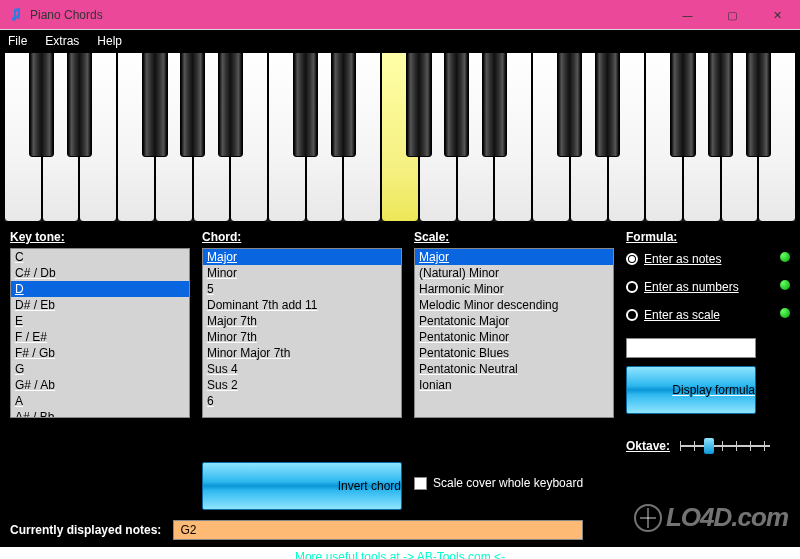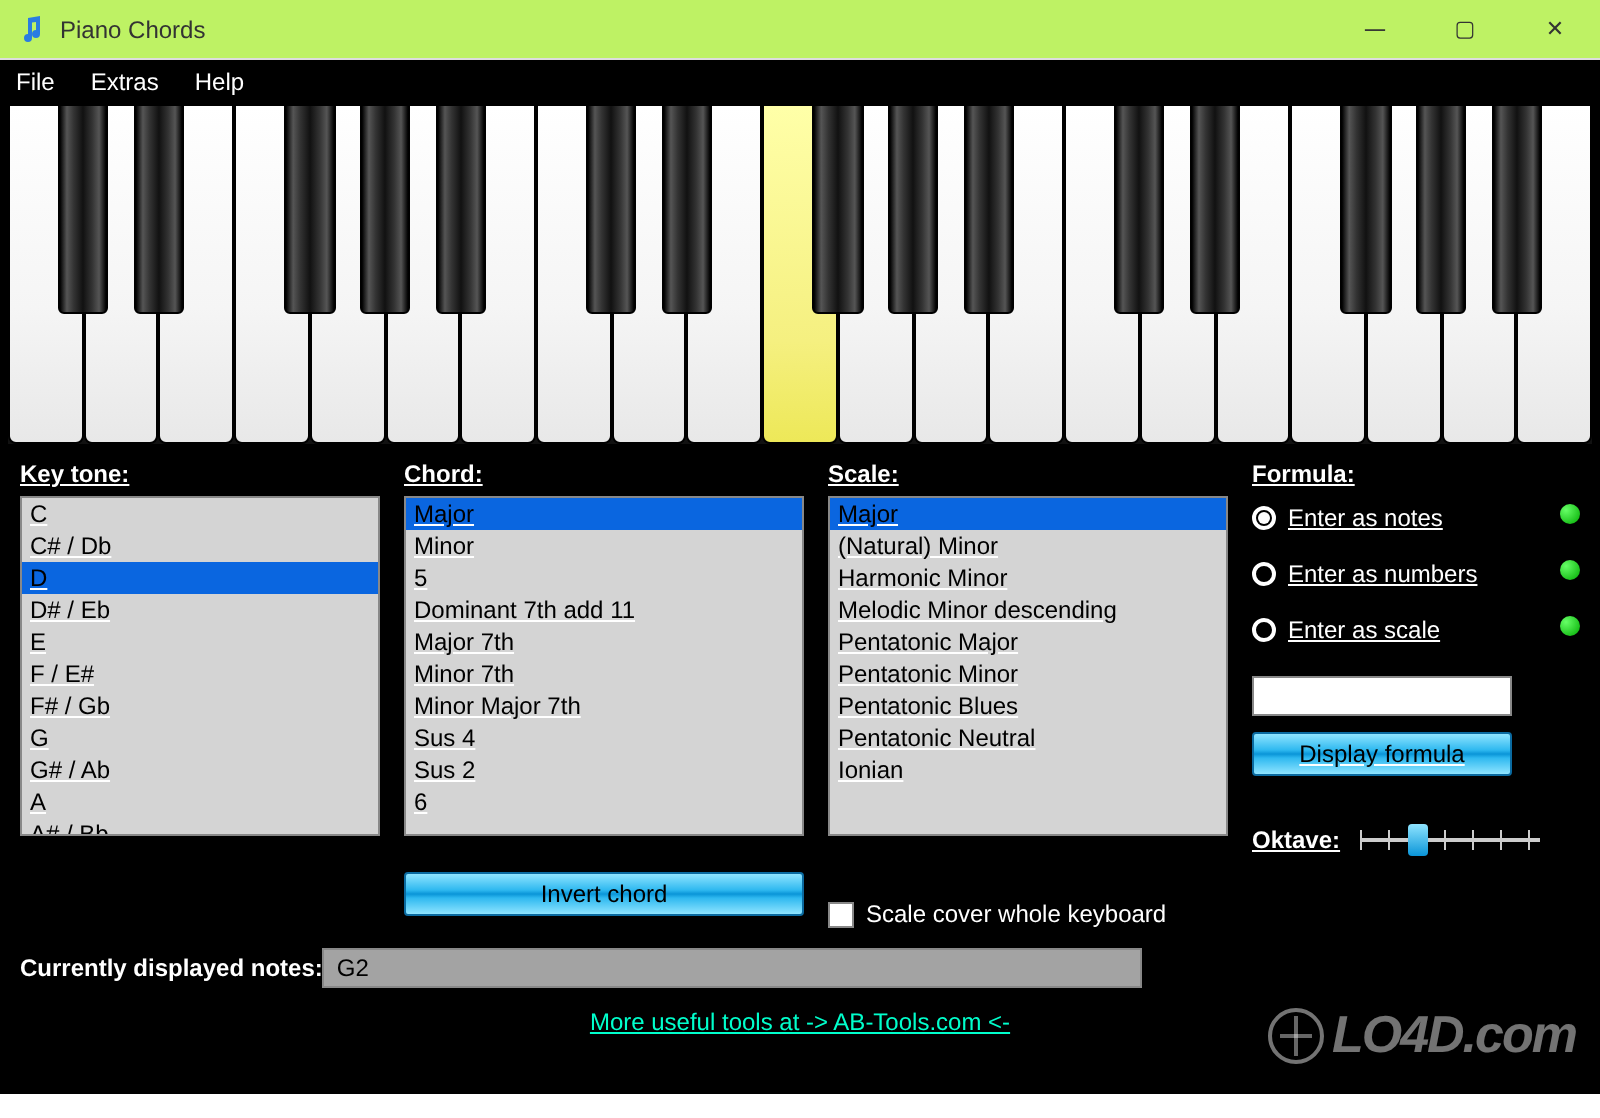--- a/index.html
+++ b/index.html
@@ -7,21 +7,21 @@
   font-family: "Segoe UI", Tahoma, sans-serif;
   font-size: 12px;
   background: #fff;
   width: 800px;
   height: 559px;
   overflow: hidden;
   position: relative;
 }
 .titlebar {
   height: 30px;
-  background: #bef264;
+  background: #ec4899;
   border-bottom: 1px solid #ddd;
   display: flex;
   align-items: center;
   padding-left: 8px;
 }
 .titlebar .app-icon {
   width: 16px; height: 16px; margin-right: 6px;
 }
 .titlebar .title { font-size: 12px; color: #333; }
 .win-controls {
@@ -91,21 +91,21 @@
 .col-label { font-weight: bold; font-size: 12px; margin-bottom: 4px; color: #fff; }
 .listbox {
   background: #d4d4d4;
   color: #000;
   border: 1px solid #888;
   height: 170px;
   overflow-y: scroll;
   font-size: 12px;
 }
 .listbox .item { padding: 1px 4px; white-space: nowrap; }
-.listbox .item.sel { background: #0a66e0; color: #000000; }
+.listbox .item.sel { background: #0a66e0; color: #ffffff; }
 .key-col { width: 180px; }
 .chord-col { width: 200px; }
 .scale-col { width: 200px; }
 .formula-col { flex: 1; position: relative; }
 .radio-row {
   display: flex; align-items: center; gap: 6px;
   margin: 4px 0 10px;
   font-size: 12px;
 }
 .radio-dot {
@@ -123,22 +123,22 @@
   right: 0;
 }
 .formula-input {
   width: 130px; height: 20px; background: #fff; border: 1px solid #888;
   margin-top: 6px;
 }
 .btn {
   background: linear-gradient(#8fe4ff 0%, #2fb9f0 40%, #0a95d8 50%, #2fb9f0 60%, #8fe4ff 100%);
   border: 1px solid #0a6aa0;
   color: #000;
-  text-align: center;
-  padding: 3px 0;
+  text-align: right;
+  padding: 16px 0;
   font-size: 12px;
   border-radius: 2px;
   cursor: pointer;
 }
 .invert-btn { width: 200px; margin-top: 6px; }
 .display-btn { width: 130px; margin-top: 8px; }
 .check-row {
   display: flex; align-items: center; gap: 6px;
   color: #fff; font-size: 12px; margin-top: 8px;
 }
@@ -160,25 +160,26 @@
 }
 .slider-thumb {
   position: absolute; top: 2px; width: 10px; height: 16px;
   background: linear-gradient(#8fe4ff, #0a95d8);
   border-radius: 2px;
   left: 24px;
 }
 .notes-row {
   display: flex; align-items: center;
   padding: 10px 10px 0;
+  gap: 12px;
   color: #fff;
 }
 .notes-label { font-weight: bold; font-size: 12px; }
 .notes-input {
-  flex: 0 0 410px; height: 20px; background: #a3a3a3; border: 1px solid #888;
+  flex: 0 0 410px; height: 20px; background: #fdba74; border: 1px solid #888;
   padding: 2px 6px; font-size: 12px; color: #000;
 }
 .link-row {
   text-align: center;
   padding-top: 10px;
 }
 .link-row a { color: #0fc; font-size: 12px; text-decoration: underline; }
 .watermark {
   position: absolute;
   right: 12px; bottom: 14px;

